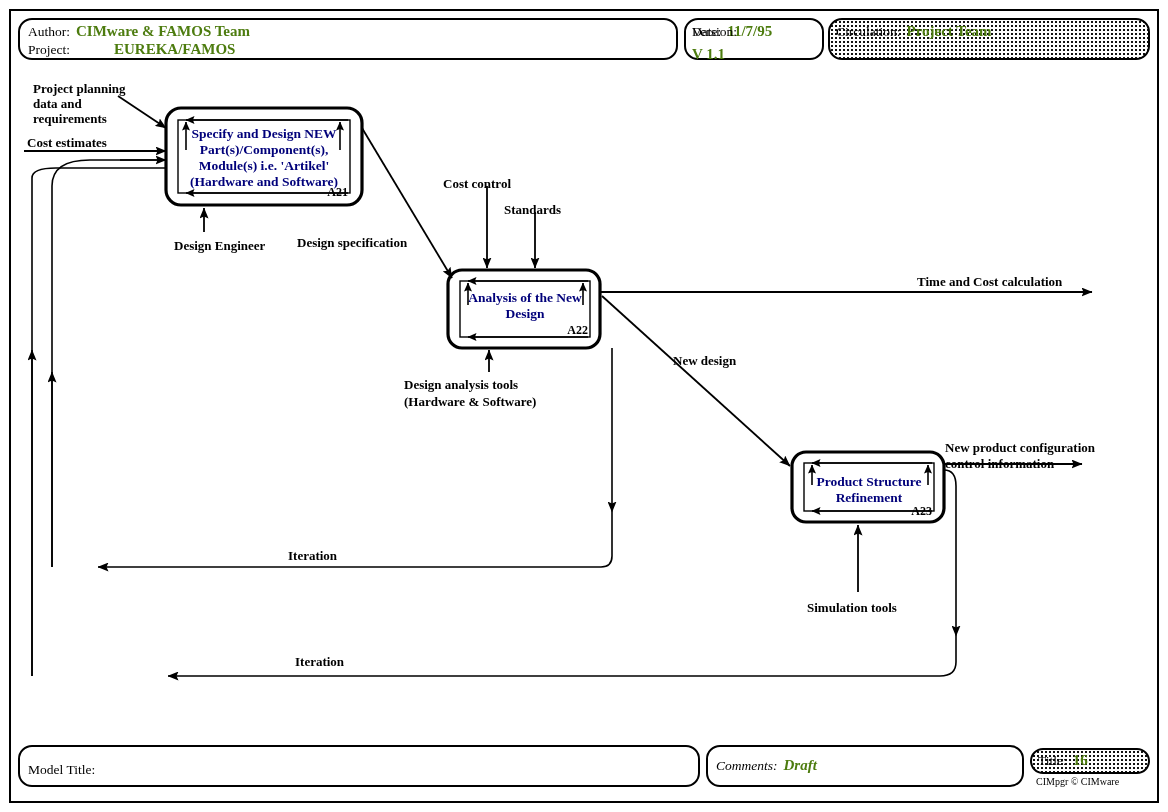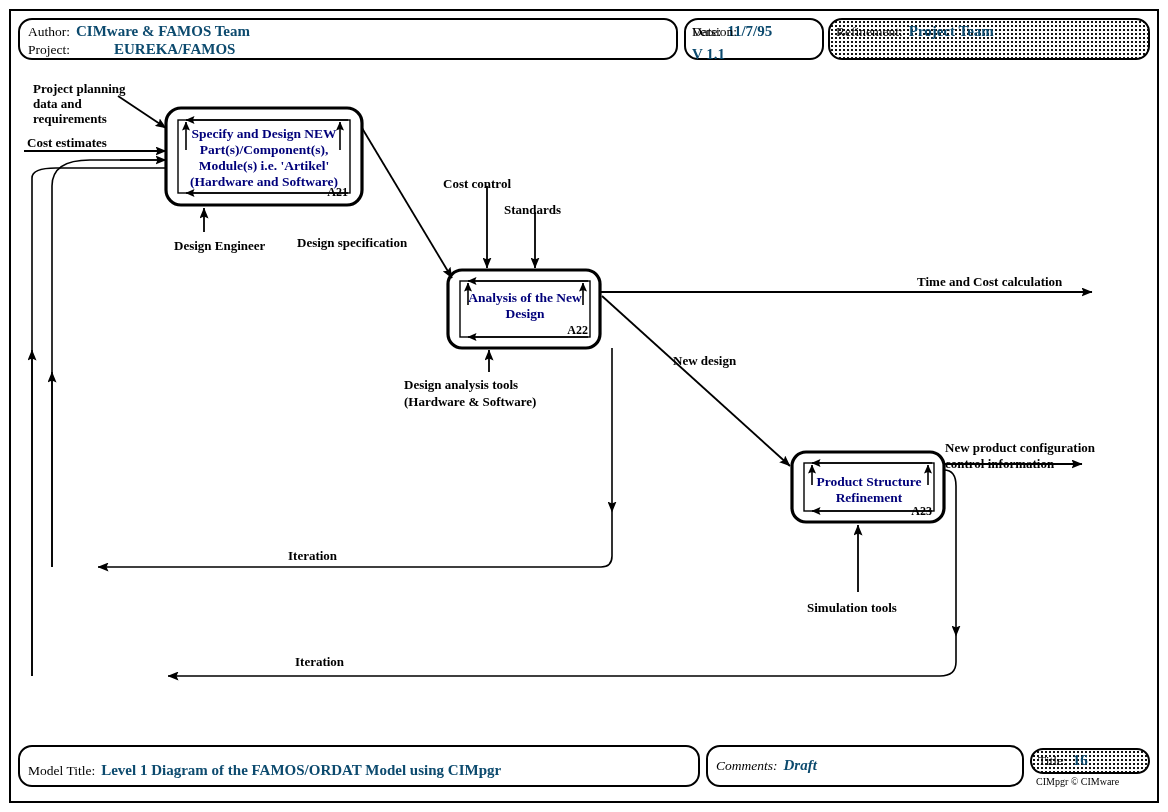--- a/index.html
+++ b/index.html
@@ -7,21 +7,21 @@
   #page{position:relative;width:1168px;height:812px;overflow:hidden;background:#fff;}
   #frame{position:absolute;left:9px;top:9px;width:1150px;height:794px;border:2px solid #000;box-sizing:border-box;}
   .band{position:absolute;box-sizing:border-box;border:2px solid #000;background:#fff;}
   .band.rnd{border-radius:14px;}
   .band.dotted{
      background-color:#fff;
      background-image:radial-gradient(#000 0.7px, transparent 0.8px);
      background-size:4px 4px;
   }
   .lbl{font-family:"Liberation Serif",serif;font-size:13.5px;color:#000;}
-  .val{font-family:"Liberation Serif",serif;font-size:15px;font-weight:bold;color:#0c4a6e;}
+  .val{font-family:"Liberation Serif",serif;font-size:15px;font-weight:bold;color:#4d7c0f;}
   .row{position:absolute;white-space:nowrap;display:flex;align-items:baseline;gap:6px;}
   #svgwrap{position:absolute;left:0;top:0;width:1168px;height:812px;}
   .boxlabel{font-family:"Liberation Serif",serif;font-size:13.5px;font-weight:bold;fill:#00007a;}
   .boxid{font-family:"Liberation Serif",serif;font-size:12px;font-weight:bold;fill:#000;}
   .flow{font-family:"Liberation Serif",serif;font-size:13px;font-weight:bold;fill:#000;}
   .ln{stroke:#000;fill:none;}
   .copyright{position:absolute;font-family:"Liberation Serif",serif;font-size:10px;color:#000;white-space:nowrap;}
 </style>
 </head>
 <body>
@@ -46,28 +46,27 @@
     <span class="lbl">Date:</span>
     <span class="val">11/7/95</span>
   </div>
   <div class="row" style="left:692px;top:24px;flex-direction:column;">
     <span class="lbl">Version:</span>
     <span class="val">V 1.1</span>
   </div>
 
   <div class="band rnd dotted" style="left:828px;top:18px;width:322px;height:42px;"></div>
   <div class="row" style="left:836px;top:23px;">
-    <span class="lbl">Refinement:</span>
+    <span class="lbl">Circulation:</span>
     <span class="val">Project Team</span>
   </div>
 
   <div class="band rnd" style="left:18px;top:745px;width:682px;height:42px;"></div>
   <div class="row" style="left:28px;top:762px;">
     <span class="lbl">Model Title:</span>
-    <span class="val">Level 1 Diagram of the FAMOS/ORDAT Model using CIMpgr</span>
   </div>
 
   <div class="band rnd" style="left:706px;top:745px;width:318px;height:42px;"></div>
   <div class="row" style="left:716px;top:757px;font-style:italic;">
     <span class="lbl">Comments:</span>
     <span class="val">Draft</span>
   </div>
 
   <div class="band rnd dotted" style="left:1030px;top:748px;width:120px;height:26px;"></div>
   <div class="row" style="left:1038px;top:752px;">

